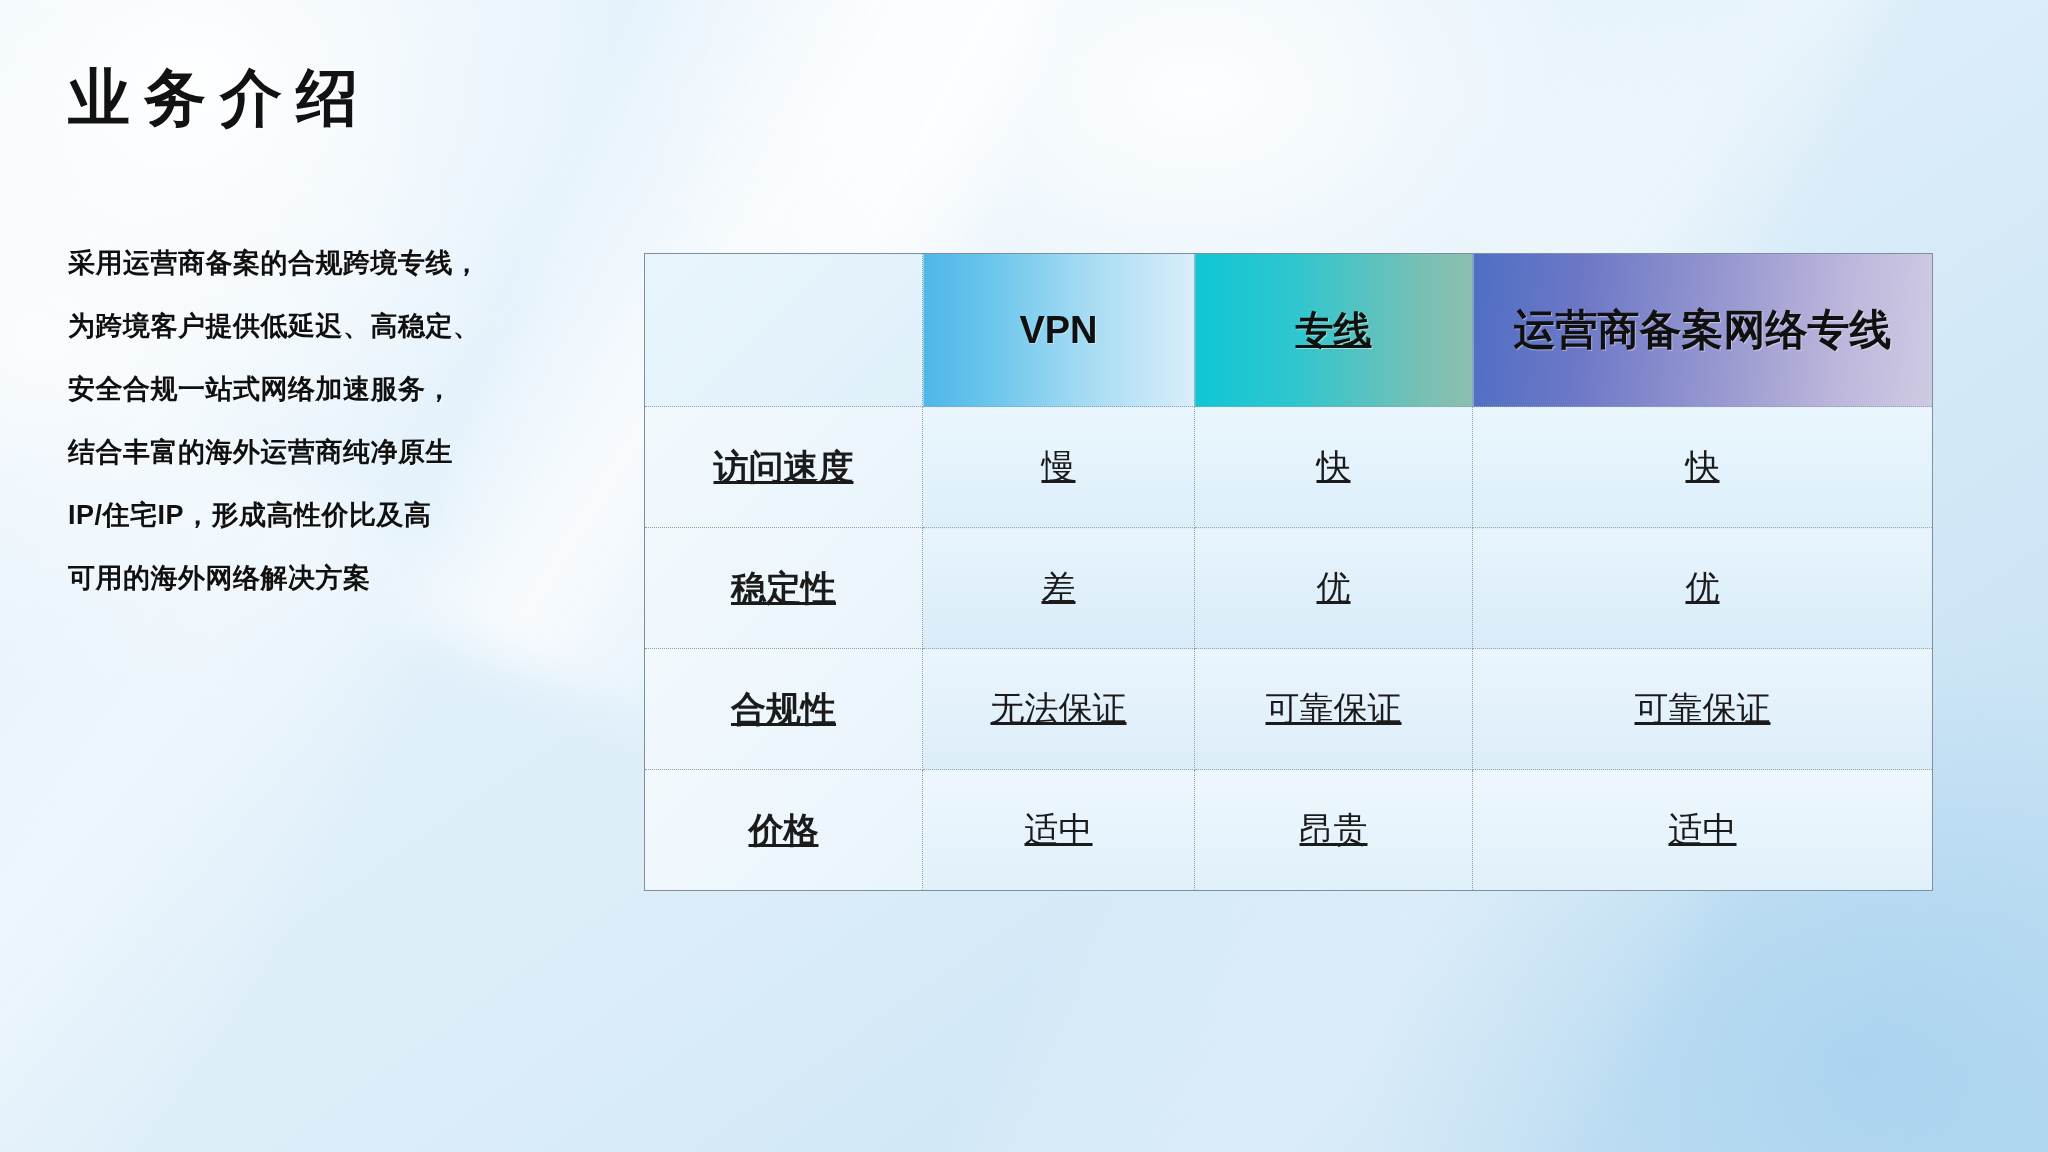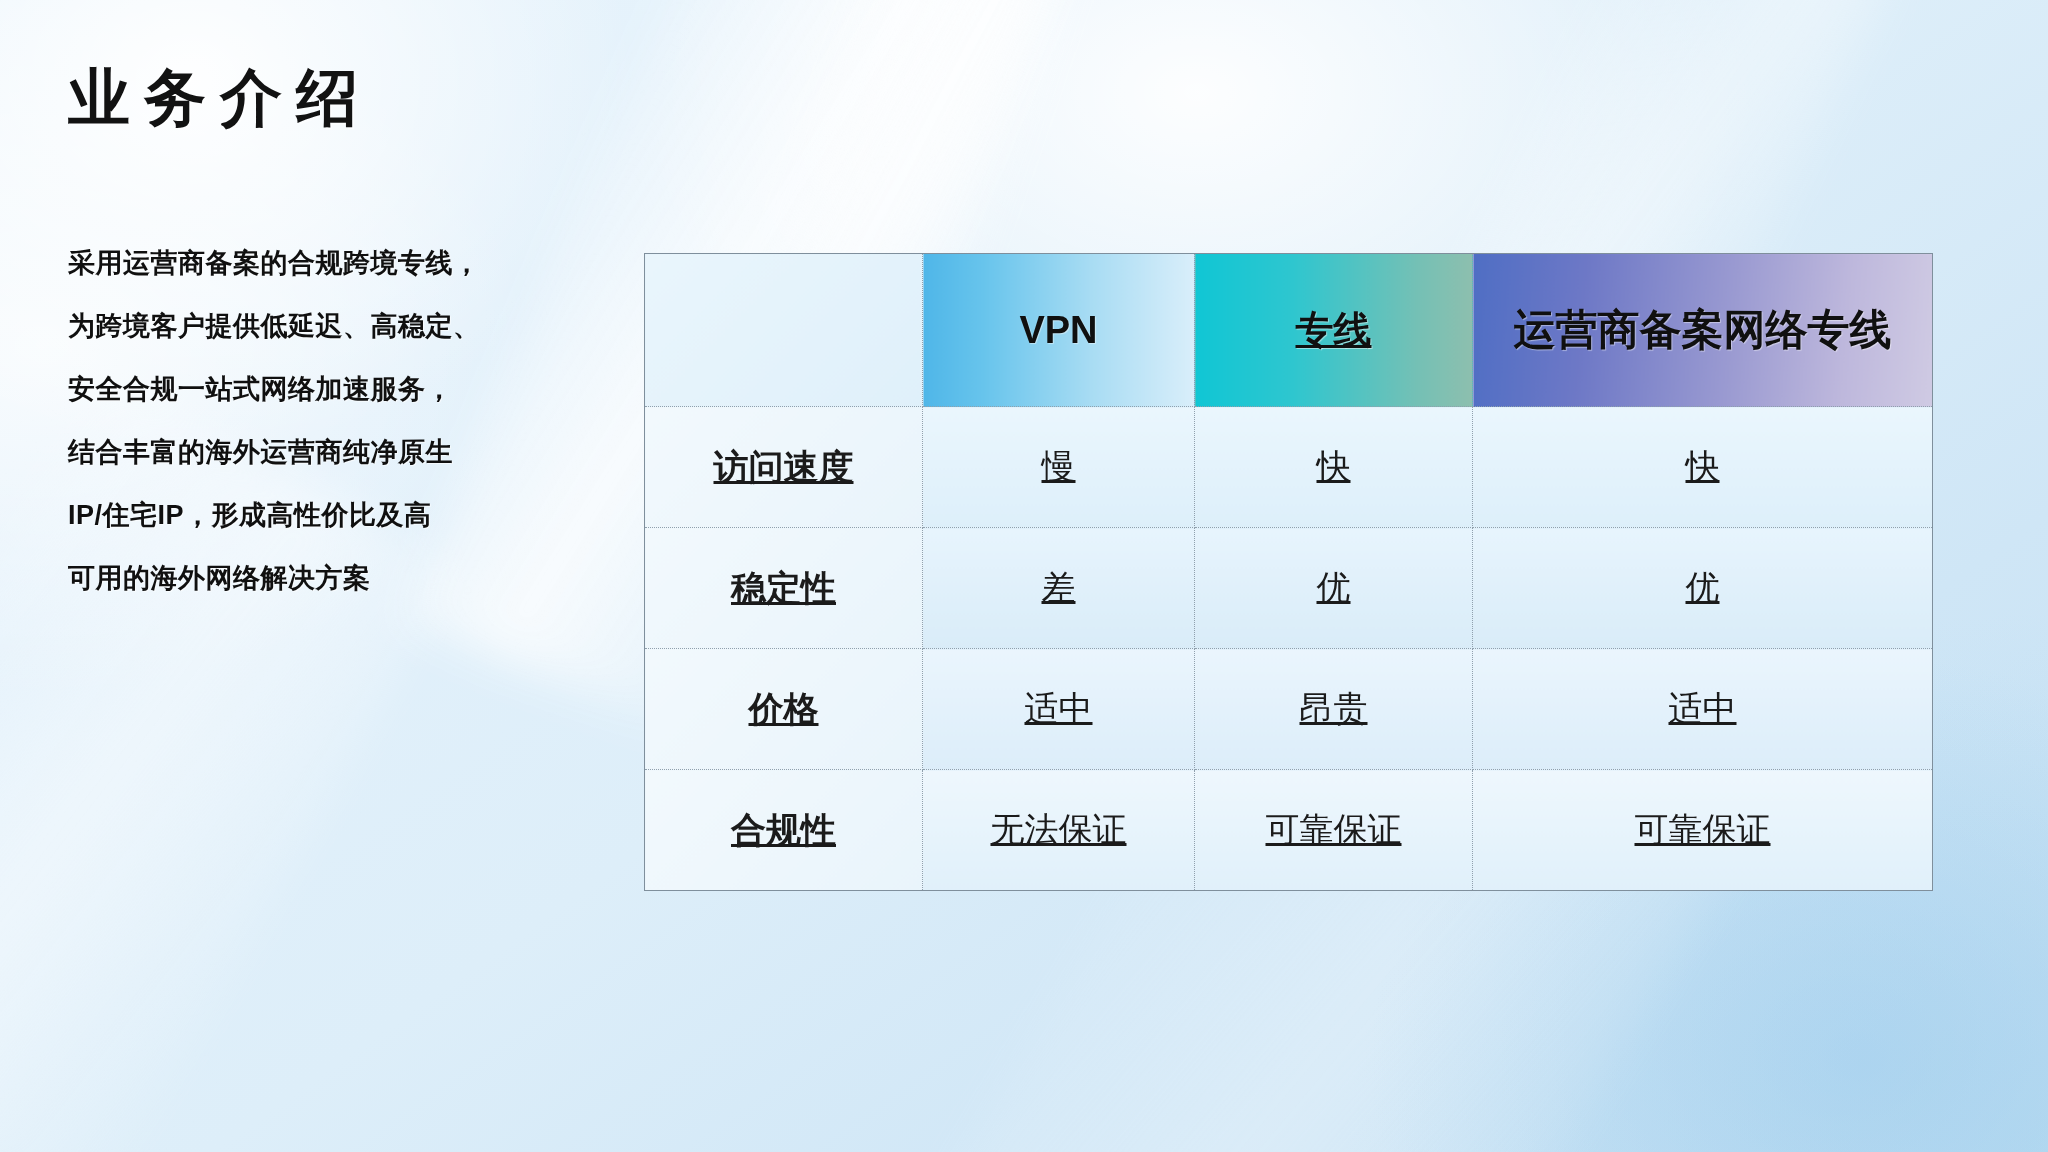--- a/index.html
+++ b/index.html
@@ -197,27 +197,27 @@
         <td class="val">快</td>
         <td class="val">快</td>
       </tr>
       <tr>
         <td class="label">稳定性</td>
         <td class="val">差</td>
         <td class="val">优</td>
         <td class="val">优</td>
       </tr>
       <tr>
+        <td class="label">合规性</td>
+        <td class="val">无法保证</td>
+        <td class="val">可靠保证</td>
+        <td class="val">可靠保证</td>
+      </tr>
+      <tr>
         <td class="label">价格</td>
         <td class="val">适中</td>
         <td class="val">昂贵</td>
         <td class="val">适中</td>
       </tr>
-      <tr>
-        <td class="label">合规性</td>
-        <td class="val">无法保证</td>
-        <td class="val">可靠保证</td>
-        <td class="val">可靠保证</td>
-      </tr>
     </tbody>
   </table>
 
 </div>
 
 </body></html>

